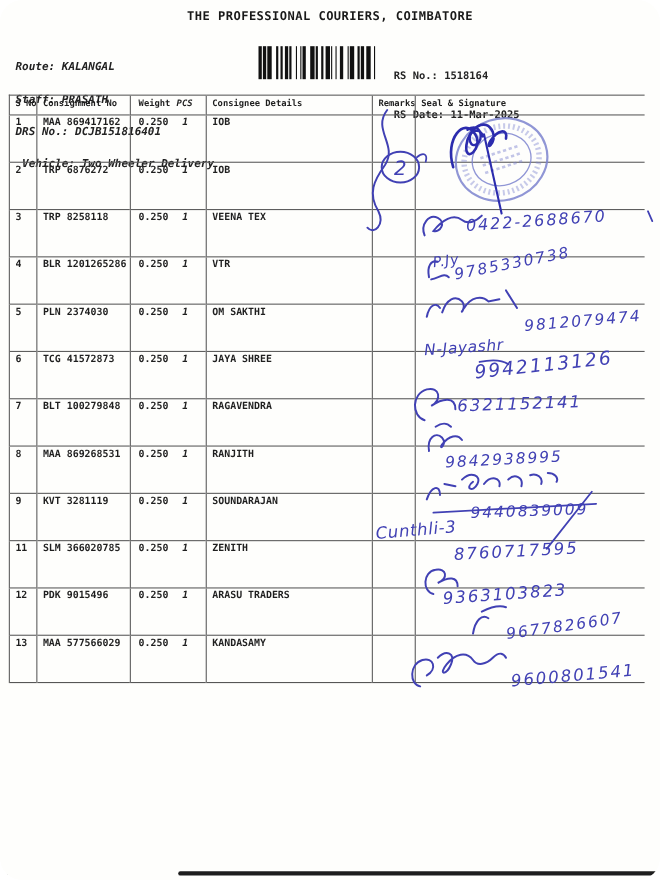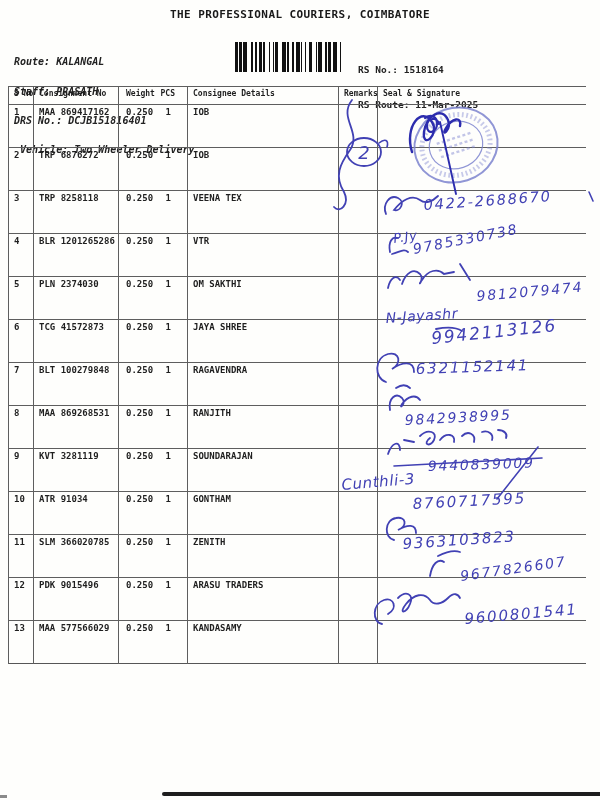--- a/index.html
+++ b/index.html
@@ -1,17 +1,17 @@
 <!DOCTYPE html>
 <html><head>
 <meta charset="utf-8">
 <style>
   html,body{margin:0;padding:0;}
   body{background:#ffffff;font-family:"DejaVu Sans Mono", monospace;}
-  .page{position:relative;width:600px;height:800px;background:#fefefc;overflow:hidden;}
+  .page{position:relative;width:600px;height:800px;background:#fefefc;overflow:hidden;border-radius:20px;}
 
   
   .doc-title{position:absolute;top:8px;left:0;width:600px;text-align:center;
     font-size:11px;font-weight:bold;color:#191919;letter-spacing:.4px;}
   .doc-subtitle{position:absolute;top:23px;left:0;width:600px;text-align:center;
     font-size:10.5px;font-weight:bold;color:#191919;letter-spacing:.2px;}
   .meta-left{position:absolute;top:38px;left:14px;font-size:10px;font-weight:bold;
     color:#222;line-height:9.7px;white-space:pre;}
   .meta-left div{margin-bottom:0;font-style:italic;}
   .meta-right{position:absolute;top:41px;left:358px;font-size:9.5px;font-weight:bold;
@@ -24,21 +24,21 @@
     table-layout:fixed;border-left:1px solid #565656;border-top:1px solid #565656;border-bottom:1px solid #565656;}
   table.runsheet th, table.runsheet td{
     border-top:1px solid #5e5e5e;border-left:1px solid #5e5e5e;border-right:none;border-bottom:none;
     vertical-align:top;padding:2px 0 0 5px;color:#1f1f1f;overflow:hidden;white-space:nowrap;}
   table.runsheet th{height:15px;font-size:8px;font-weight:bold;text-align:left;}
   table.runsheet td{height:40px;font-size:9px;font-weight:bold;}
   th.c-seal, td.c-seal{border-right:none;}
   th.c-seal{text-align:center;padding-left:0;}
   .wp-cell{display:flex;}
   .wp-weight{margin-left:2px;}
-  .wp-pcs{margin-left:auto;margin-right:16px;}
+  .wp-pcs{margin-left:auto;margin-right:16px;font-style:italic;}
   th .wp-pcs{margin-right:12px;}
 
   
   svg.ink{position:absolute;top:0;left:0;pointer-events:none;}
   .ink-text{font-family:"DejaVu Sans", sans-serif;font-style:italic;}
 
   
   .scan-edge-bottom{position:absolute;top:792px;left:162px;width:438px;height:4px;background:#1d1d1d;border-radius:2px 0 0 2px;}
   .scan-speck{position:absolute;top:795px;left:0px;width:7px;height:3px;background:#8a8a8a;}
 </style>
@@ -99,21 +99,21 @@
       <div class="bar" style="width: 1.35px; background: transparent;"></div>
       <div class="bar" style="width: 2.7px; background: rgb(17, 17, 17);"></div>
       <div class="bar" style="width: 2.7px; background: transparent;"></div>
       <div class="bar" style="width: 4.05px; background: rgb(17, 17, 17);"></div>
       <div class="bar" style="width: 2.7px; background: transparent;"></div>
       <div class="bar" style="width: 1.35px; background: rgb(17, 17, 17);"></div>
     </div>
 
   <div class="meta-right">
     <div><span>RS No.:</span> <span>1518164</span></div>
-    <div><span>RS Route:</span> <span>11-Mar-2025</span></div>
+    <div><span>RS Date:</span> <span>11-Mar-2025</span></div>
   </div>
 
   <table class="runsheet">
     <colgroup>
       <col style="width:25px">
         <col style="width:85px">
         <col style="width:69px">
       <col style="width:151px">
         <col style="width:39px">
         <col style="width:208px">
@@ -241,33 +241,20 @@
         <tr>
           <td class="c-sno">9</td>
           <td class="c-con">KVT 3281119</td>
           <td class="c-wp">
             <span class="wp-cell">
               <span class="wp-weight">0.250</span>
               <span class="wp-pcs">1</span>
             </span>
           </td>
           <td class="c-cons">SOUNDARAJAN</td>
-          <td class="c-rem"></td>
-          <td class="c-seal"></td>
-        </tr>
-        <tr>
-          <td class="c-sno">10</td>
-          <td class="c-con">ATR 91034</td>
-          <td class="c-wp">
-            <span class="wp-cell">
-              <span class="wp-weight">0.250</span>
-              <span class="wp-pcs">1</span>
-            </span>
-          </td>
-          <td class="c-cons">GONTHAM</td>
           <td class="c-rem"></td>
           <td class="c-seal"></td>
         </tr>
         <tr>
           <td class="c-sno">11</td>
           <td class="c-con">SLM 366020785</td>
           <td class="c-wp">
             <span class="wp-cell">
               <span class="wp-weight">0.250</span>
               <span class="wp-pcs">1</span>

